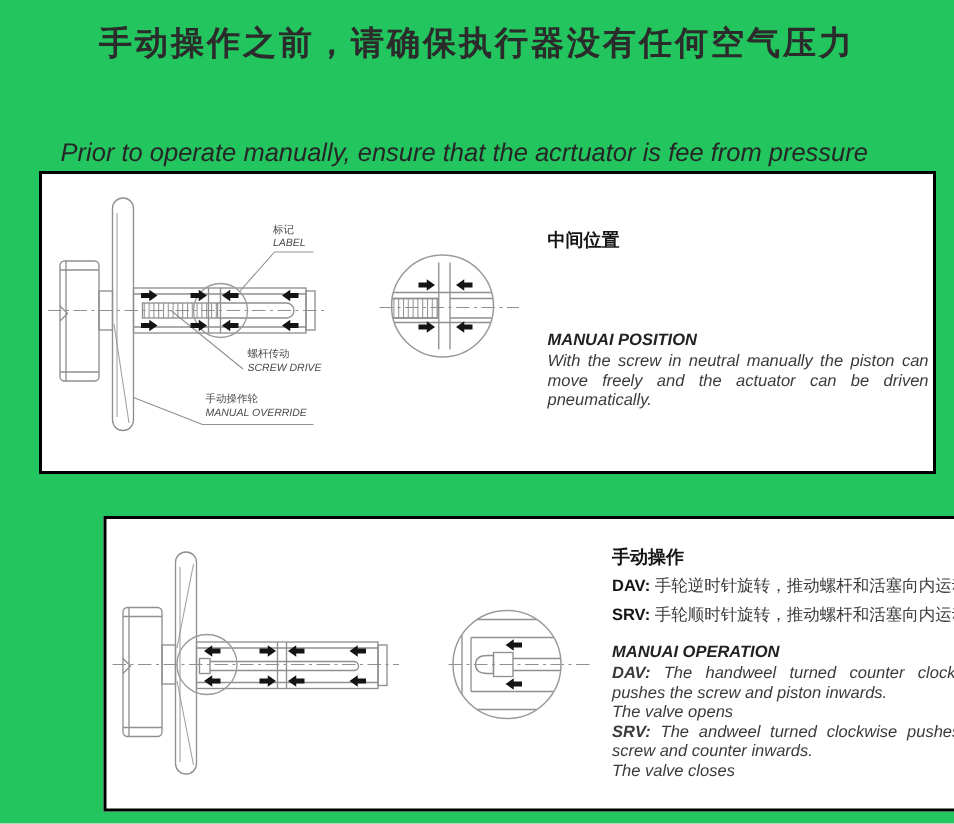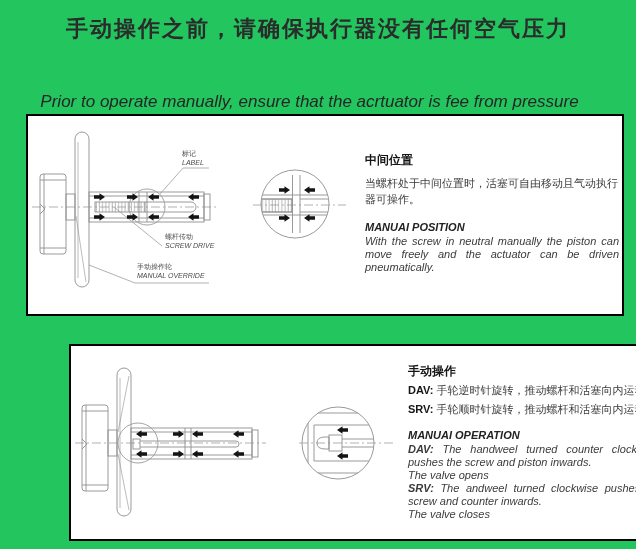--- a/index.html
+++ b/index.html
@@ -121,21 +121,20 @@
     <div class="dlabel" style="left:137px;top:117px;">
       <div>螺杆传动</div>
       <div class="en">SCREW DRIVE</div>
     </div>
     <div class="dlabel" style="left:109px;top:147px;">
       <div>手动操作轮</div>
       <div class="en">MANUAL OVERRIDE</div>
     </div>
 
     <div class="zh-h" style="top:36px;">中间位置</div>
-    <div class="zh-b" style="top:59px;">当螺杆处于中间位置时，活塞可自由移动且气动执行器可操作。</div>
     <div class="en-h" style="top:105px;">MANUAI POSITION</div>
     <div class="en-b" style="top:119px;">With the screw in neutral manually the piston can move freely and the actuator can be driven pneumatically.</div>
   </div>
 
   <div class="panel" id="panel2">
 
     <svg class="diagram" width="594" height="193" viewBox="0 0 594 193">
       <defs>
         <path id="arr2" d="M0,0 L-5.5,-3.8 L-5.5,-1.7 L-11,-1.7 L-11,1.7 L-5.5,1.7 L-5.5,3.8 Z" fill="#141414"></path>
         <clipPath id="p2clip">

